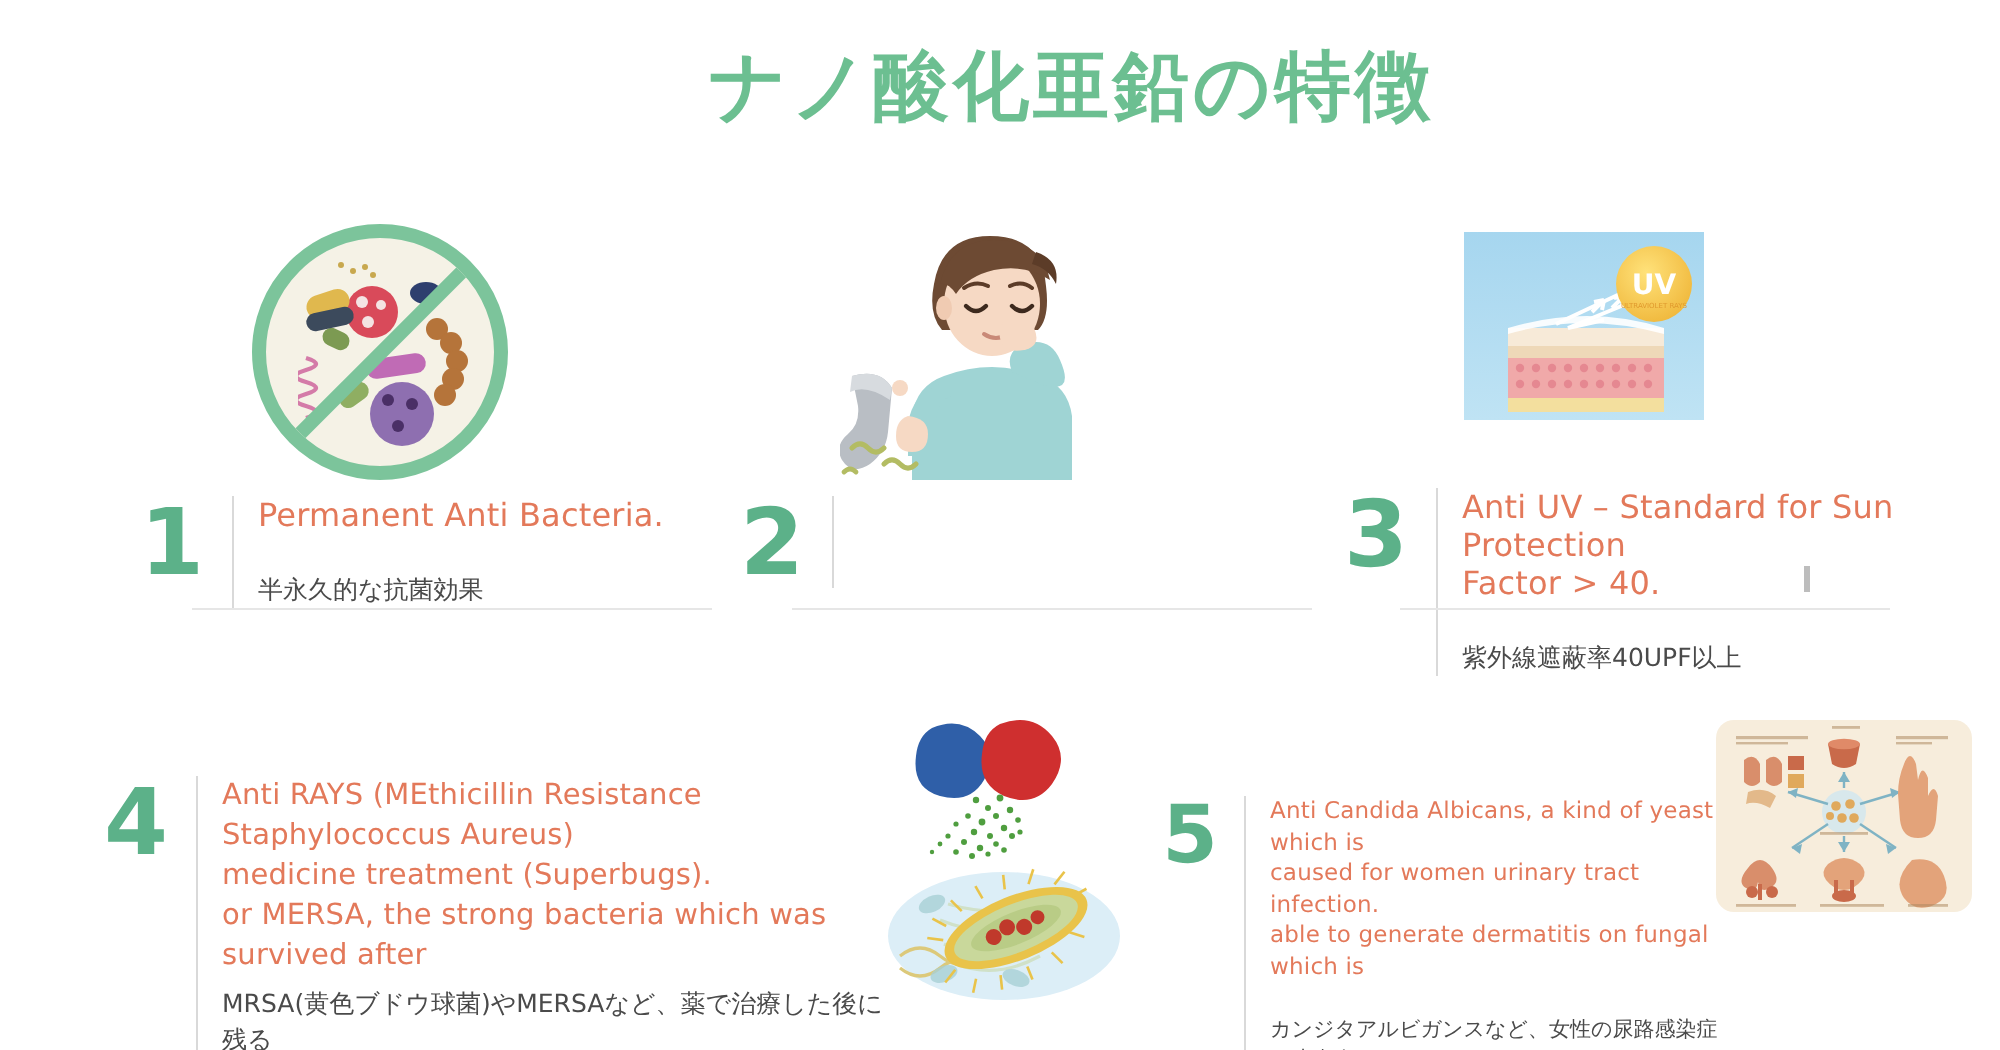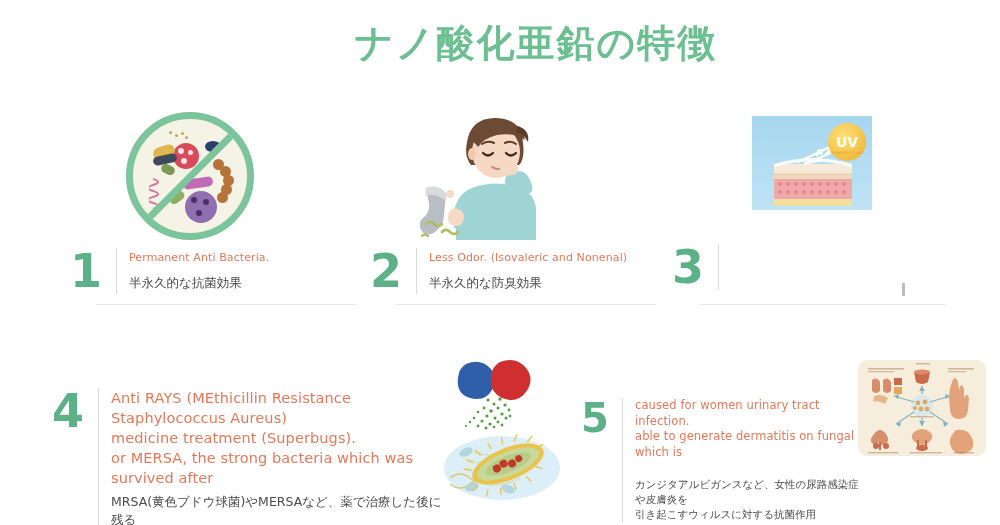--- a/index.html
+++ b/index.html
@@ -52,22 +52,22 @@
     font-family:"DejaVu Sans","Liberation Sans",sans-serif;
   }
   .underline{
     position:absolute;
     height:1px;
     background:#e6e6e6;
   }
 
   
   .r1 .num{font-size:46px;width:40px;}
-  .r1 .en{font-size:11px;line-height:19px;}
-  .r1 .jp{font-size:12.5px;line-height:19px;margin-top:6px;}
+  .r1 .en{font-size:16px;line-height:19px;}
+  .r1 .jp{font-size:12.5px;line-height:19px;margin-top:18px;}
 
   
   .f4 .num{font-size:46px;width:40px;}
   .f4 .en{font-size:14.5px;line-height:20px;}
   .f4 .jp{font-size:12.5px;line-height:18px;margin-top:5px;}
 
   
   .f5 .num{font-size:40px;width:34px;}
   .f5 .en{font-size:11.5px;line-height:15.5px;}
   .f5 .jp{font-size:10.5px;line-height:15px;margin-top:17px;}
@@ -103,21 +103,21 @@
     transform:translateX(-50%) rotate(45deg);
     transform-origin:50% 40%;
   }
   .g{position:absolute;}
   .g-round{border-radius:50%;}
 
   
   #art2{left:420px;top:112px;width:150px;height:128px;}
 
   
-  #art3{left:752px;top:116px;width:112px;height:94px;border-radius:21px;}
+  #art3{left:732px;top:116px;width:112px;height:94px;border-radius:21px;}
 
   
   #art4{left:430px;top:356px;width:150px;height:150px;}
 
   
   #art5{left:858px;top:360px;width:128px;height:96px;}
   .info-card{
     position:absolute;inset:0;
     background:#f7eddc;
     border-radius:9px;
@@ -429,50 +429,52 @@
     <div class="txt">
       <div class="en">Permanent Anti Bacteria.</div>
       <div class="jp">半永久的な抗菌効果</div>
     </div>
   </div>
   <div class="underline" id="ul1"></div>
 
   <div class="feature r1" id="feat2">
     <div class="num">2</div>
     <div class="divider"></div>
-    <div class="txt">
-      <div class="en">Less Odor. (Isovaleric and Nonenal)</div>
-      <div class="jp">半永久的な防臭効果</div>
-    </div>
   </div>
   <div class="underline" id="ul2"></div>
 
   <div class="feature r1" id="feat3">
     <div class="num">3</div>
     <div class="divider"></div>
+    <div class="txt">
+      <div class="en">Anti UV – Standard for Sun Protection</div>
+      <div class="en">Factor &gt; 40.</div>
+      <div class="jp">紫外線遮蔽率40UPF以上</div>
+    </div>
   </div>
   <div class="underline" id="ul3"></div>
   <div class="artifact"></div>
 
   <div class="feature f4" id="feat4">
     <div class="num">4</div>
     <div class="divider"></div>
     <div class="txt">
       <div class="en">Anti RAYS (MEthicillin Resistance Staphylococcus Aureus)</div>
       <div class="en">medicine treatment (Superbugs).</div>
       <div class="en">or MERSA, the strong bacteria which was survived after</div>
       <div class="jp">MRSA(黄色ブドウ球菌)やMERSAなど、薬で治療した後に残る</div>
 
     </div>
   </div>
 
   <div class="feature f5" id="feat5">
     <div class="num">5</div>
     <div class="divider"></div>
     <div class="txt">
+      <div class="en">Anti Candida Albicans, a kind of yeast which is</div>
       <div class="en">caused for women urinary tract infection.</div>
       <div class="en">able to generate dermatitis on fungal which is</div>
       <div class="jp">カンジタアルビガンスなど、女性の尿路感染症や皮膚炎を</div>
       <div class="jp" style="margin-top:0;">引き起こすウィルスに対する抗菌作用</div>
     </div>
   </div>
 
 </div>
 
 </body></html>

